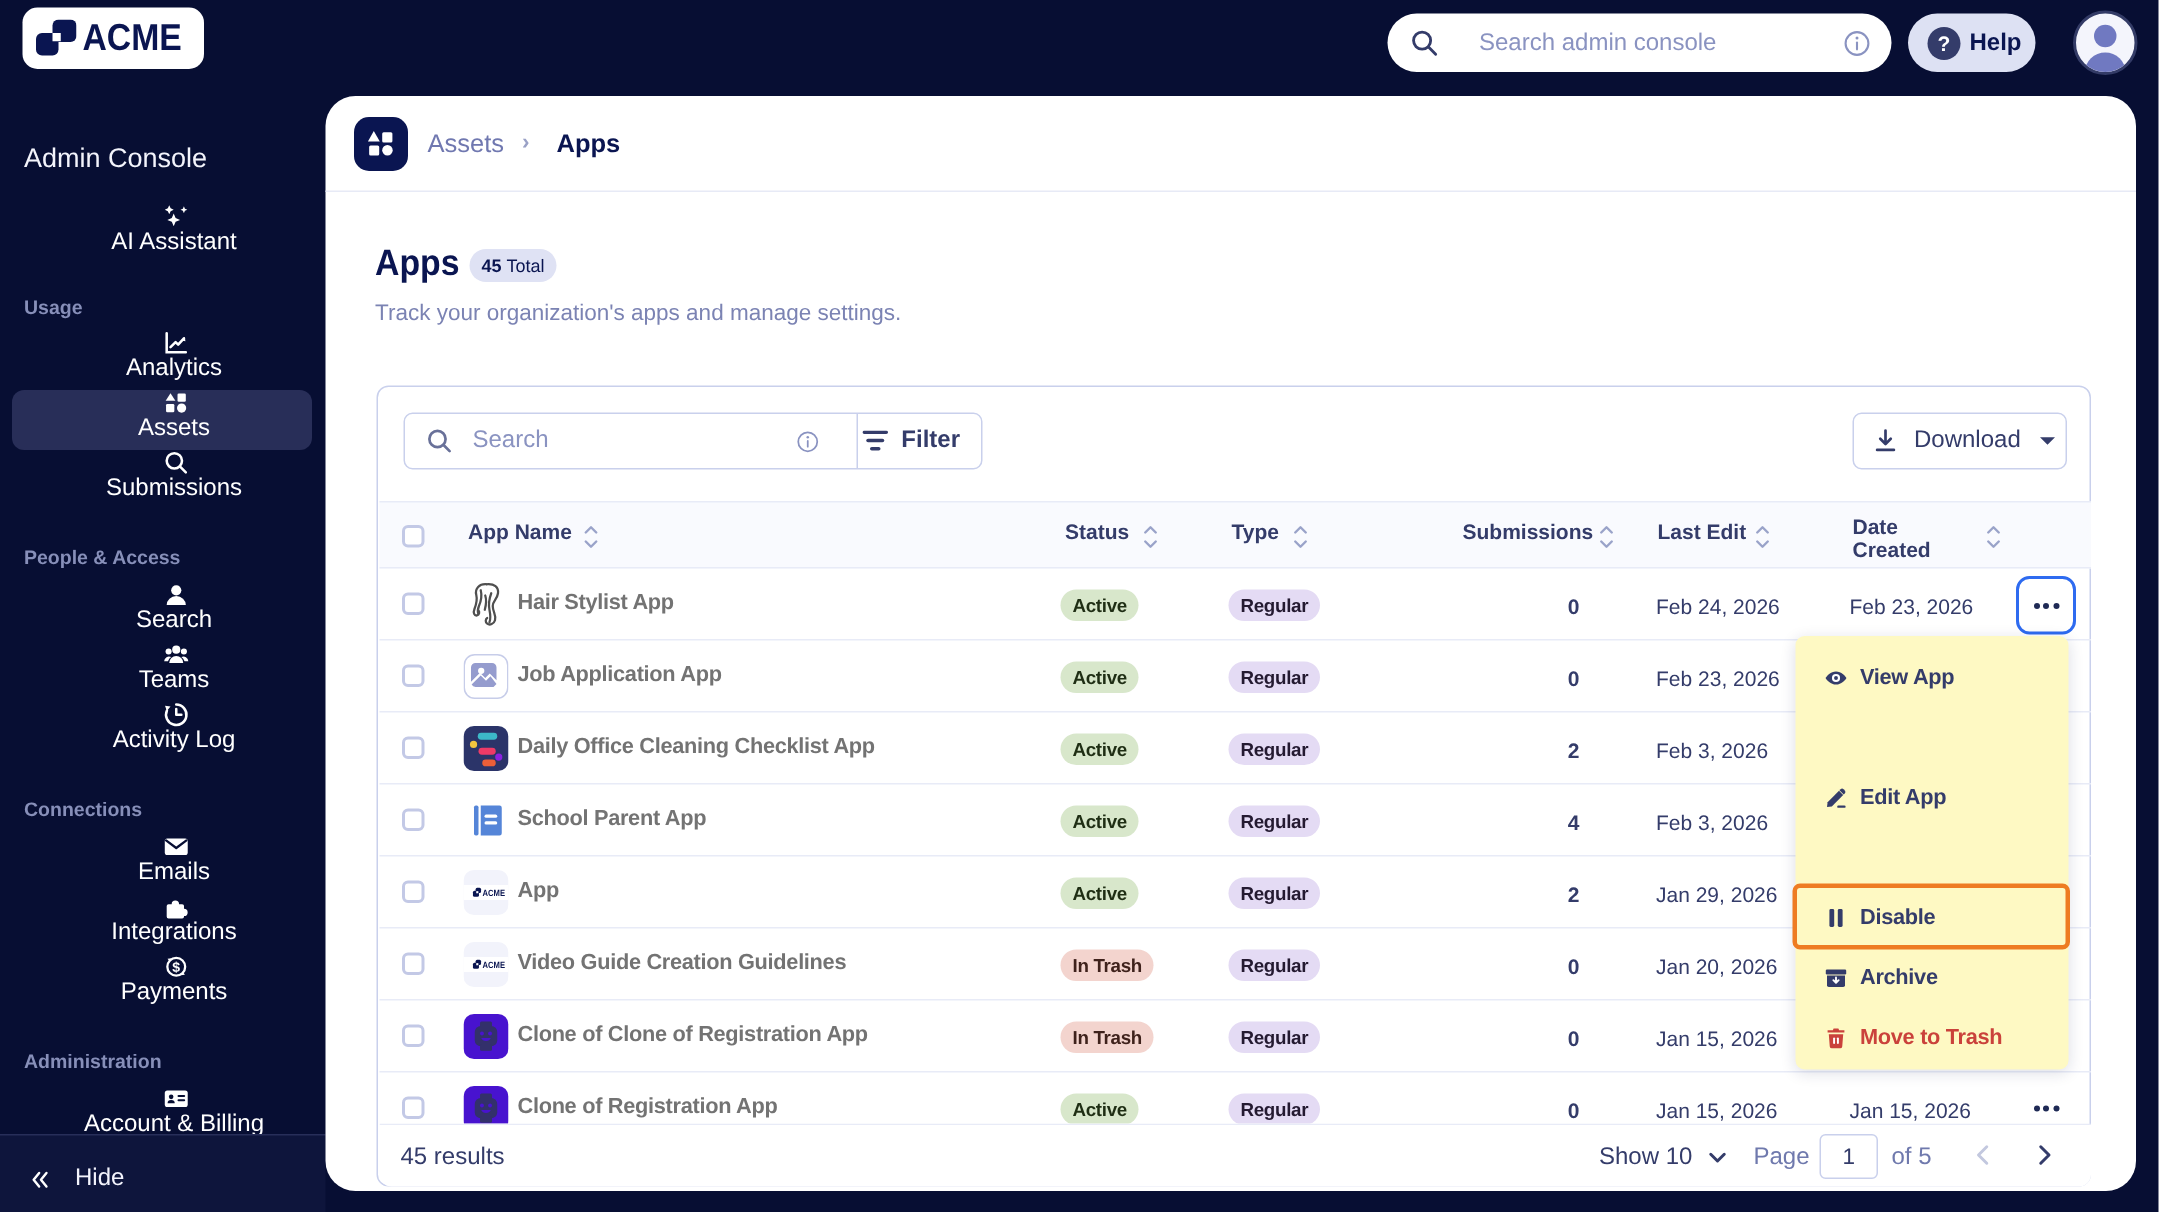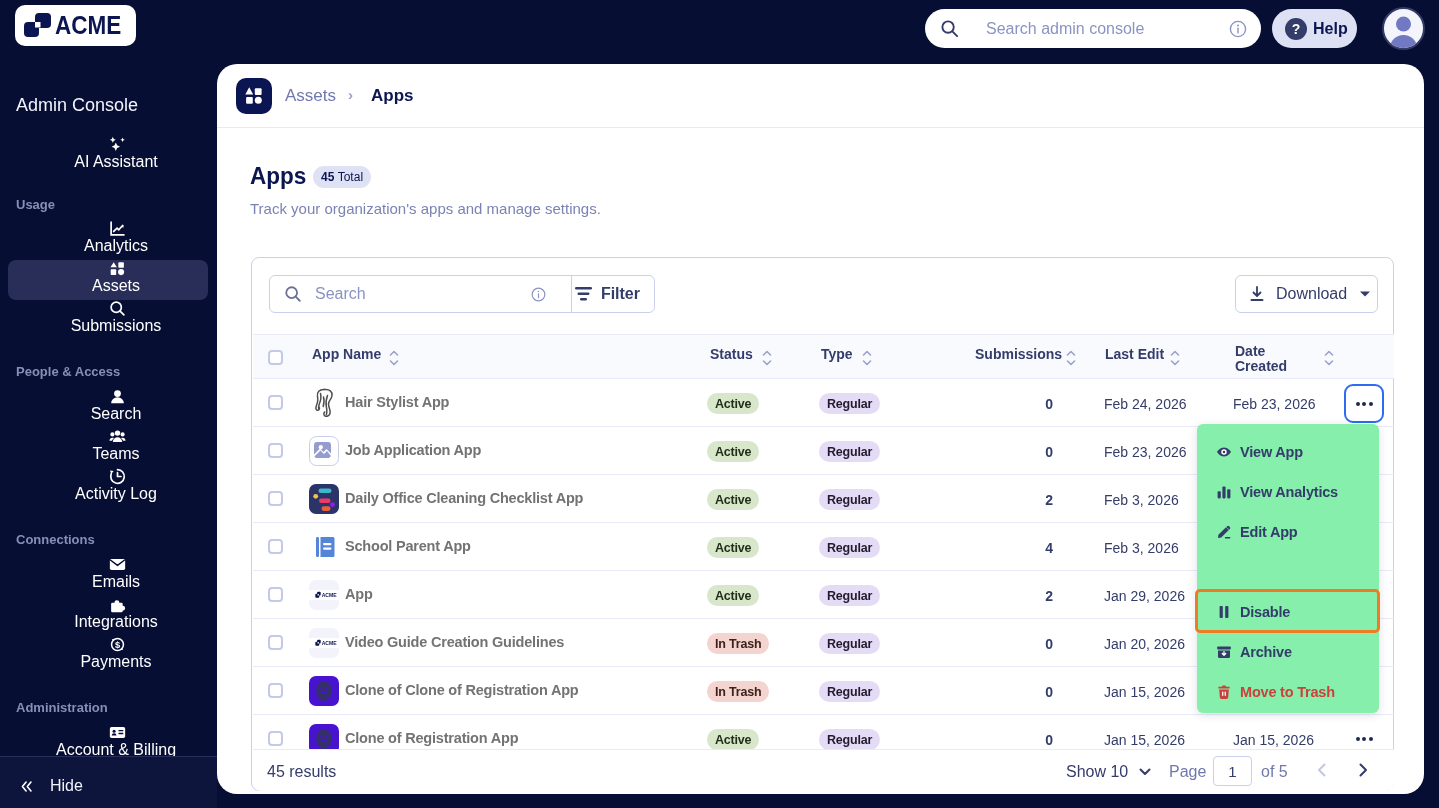--- a/index.html
+++ b/index.html
@@ -58,21 +58,21 @@
   .subs { position:absolute; left:720px; width:80px; text-align:right; color:#343c6a; font-size:14px; font-weight:700; }
   .ledit { position:absolute; left:851px; color:#343c6a; font-size:14px; }
   .dcreated { position:absolute; left:980px; color:#343c6a; font-size:14px; }
   .dots { position:absolute; left:1093px; width:36px; height:28px; display:flex; align-items:center; justify-content:center; gap:2.5px; }
   .dots i { width:4px; height:4px; border-radius:50%; background:#1f2a55; display:block; }
   .dots.bordered { left:1091px; top:5px !important; width:40px; height:39px; border:2px solid #2e6bf0; border-radius:9px; }
 
   .pfooter { left:1px; top:491px; width:1141px; height:42px; border-top:1px solid #e8ebf7; background:#fff; border-radius:0 0 8px 8px; }
 
   
-  .menu { left:1197px; top:424px; width:182px; height:289px; background:#86efac; border-radius:6px; box-shadow:0 2px 10px rgba(20,30,80,0.14); z-index:50; }
+  .menu { left:1197px; top:424px; width:182px; height:289px; background:#fef9c3; border-radius:6px; box-shadow:0 2px 10px rgba(20,30,80,0.14); z-index:50; }
   .mitem { position:absolute; left:0; width:182px; height:40px; display:flex; align-items:center; color:#343c6a; font-size:14.5px; font-weight:700; letter-spacing:-0.2px; }
   .mitem .mic { width:16px; height:16px; margin-left:19px; flex:none; }
   .mitem .mtx { margin-left:8px; }
   .orange { position:absolute; left:-2px; top:165px; width:185px; height:44px; border:3px solid #ee7c22; border-radius:5px; z-index:51; }
 
   svg { display:block; }
   .sort { position:absolute; }
 </style>
 </head>
 <body>
@@ -491,28 +491,20 @@
 
 <div class="abs menu">
   <div class="mitem" style="top:8px">
     <svg class="mic" viewBox="0 0 20 20">
       <path d="M10 4.5 C5.5 4.5 2.3 8.2 1.3 10 C2.3 11.8 5.5 15.5 10 15.5 C14.5 15.5 17.7 11.8 18.7 10 C17.7 8.2 14.5 4.5 10 4.5 Z" fill="#343c6a"></path>
       <circle cx="10" cy="10" r="3.4" fill="#fff"></circle>
       <circle cx="10" cy="10" r="1.6" fill="#343c6a"></circle>
     </svg>
     <div class="mtx">View App</div>
   </div>
-  <div class="mitem" style="top:48px">
-    <svg class="mic" viewBox="0 0 20 20">
-      <rect x="2" y="9" width="4" height="9" rx="1.3" fill="#343c6a"></rect>
-      <rect x="8" y="3" width="4" height="15" rx="1.3" fill="#343c6a"></rect>
-      <rect x="14" y="6.5" width="4" height="11.5" rx="1.3" fill="#343c6a"></rect>
-    </svg>
-    <div class="mtx">View Analytics</div>
-  </div>
   <div class="mitem" style="top:88px">
     <svg class="mic" viewBox="0 0 20 20">
       <path d="M3 13.5 L12.5 4 L16 7.5 L6.5 17 L2.5 17.5 Z" fill="#343c6a"></path>
       <path d="M13.8 2.7 a1.8 1.8 0 0 1 2.5 0 l1 1 a1.8 1.8 0 0 1 0 2.5 l-0.9 0.9 -3.5 -3.5 Z" fill="#343c6a"></path>
       <rect x="11" y="16.2" width="7" height="2" rx="1" fill="#343c6a"></rect>
     </svg>
     <div class="mtx">Edit App</div>
   </div>
   <div class="mitem" style="top:168px">
     <svg class="mic" viewBox="0 0 20 20">

